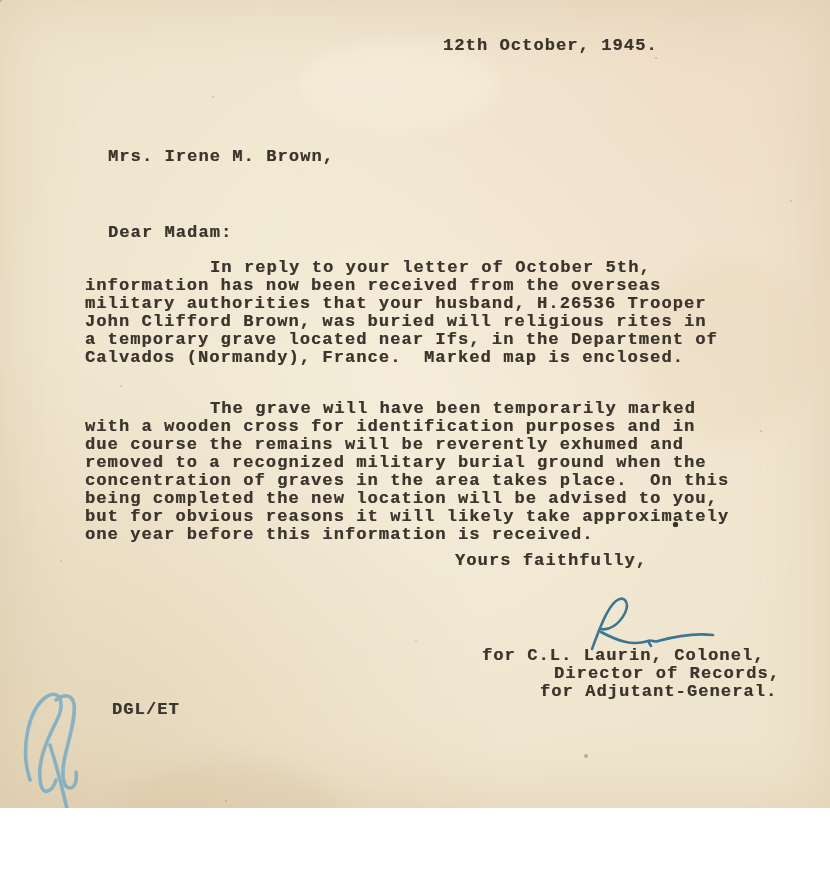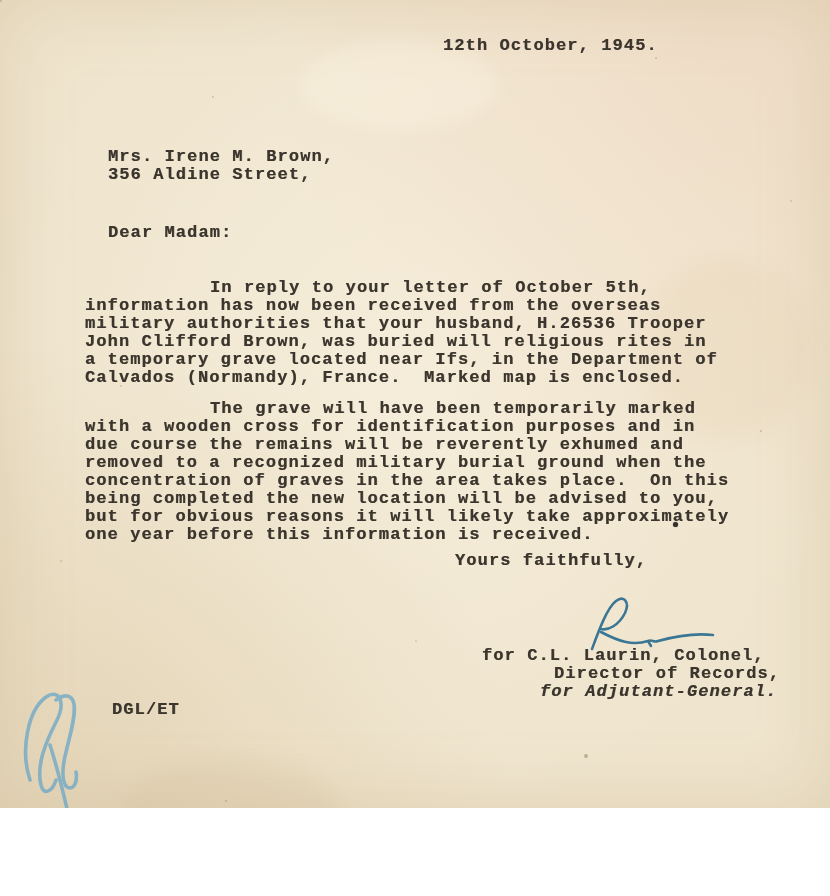--- a/index.html
+++ b/index.html
@@ -15,21 +15,21 @@
     color:#3b352d;
   }
   .block{position:absolute;}
   .tl{
     white-space:pre;
     font-size:17px;line-height:18px;letter-spacing:1.1px;font-weight:700;
     text-shadow:0.4px 0.4px 0.6px rgba(59,53,45,0.5), -0.2px -0.2px 0.4px rgba(59,53,45,0.22);
   }
   .indent{padding-left:125px;}
   .sig2{padding-left:72px;text-align:right;}
-  .sig3{padding-left:58px;font-style:italic;}
+  .sig3{padding-left:58px;}
   .stain{position:absolute;border-radius:50%;pointer-events:none;}
   .specks{position:absolute;top:0;left:0;width:2px;height:2px;border-radius:50%;
     background:rgba(115,95,65,0.35);
     box-shadow:212px 96px 0 0 rgba(115,95,65,0.28), 655px 57px 0 0 rgba(115,95,65,0.3),
       790px 200px 0 0 rgba(115,95,65,0.25), 120px 385px 0 0 rgba(115,95,65,0.25),
       760px 430px 0 0 rgba(115,95,65,0.3), 60px 560px 0 0 rgba(115,95,65,0.22),
       585px 755px 0 1px rgba(90,80,60,0.35), 225px 800px 0 0 rgba(115,95,65,0.3),
       700px 860px 0 0 rgba(115,95,65,0.25), 415px 640px 0 0 rgba(115,95,65,0.2);}
   .ink-dot{position:absolute;left:673px;top:522px;width:5px;height:5px;border-radius:50%;
     background:#33302a;box-shadow:0 0 1px rgba(51,48,42,0.8);}
@@ -48,28 +48,27 @@
   <div class="stain" style="left:640px;top:260px;width:170px;height:180px;background:rgba(212,186,140,0.10);filter:blur(10px);"></div>
   <div class="stain" style="left:300px;top:40px;width:200px;height:90px;background:rgba(255,250,235,0.25);filter:blur(8px);"></div>
   <div class="specks"></div>
 
   <div class="block" style="left:443px;top:37px;">
     <div class="tl">12th October, 1945.</div>
   </div>
 
   <div class="block" style="left:108px;top:148px;">
     <div class="tl">Mrs. Irene M. Brown,</div>
-    <div class="tl">356 Aldine Street,</div>
   </div>
 
   <div class="block" style="left:108px;top:224px;">
     <div class="tl">Dear Madam:</div>
   </div>
 
-  <div class="block" style="left:85px;top:259px;margin-top:20px;">
+  <div class="block" style="left:85px;top:259px;">
     <div class="tl indent">In reply to your letter of October 5th,</div>
     <div class="tl">information has now been received from the overseas</div>
     <div class="tl">military authorities that your husband, H.26536 Trooper</div>
     <div class="tl">John Clifford Brown, was buried will religious rites in</div>
     <div class="tl">a temporary grave located near Ifs, in the Department of</div>
     <div class="tl">Calvados (Normandy), France.  Marked map is enclosed.</div>
   </div>
 
   <div class="block" style="left:85px;top:400px;">
     <div class="tl indent">The grave will have been temporarily marked</div>

